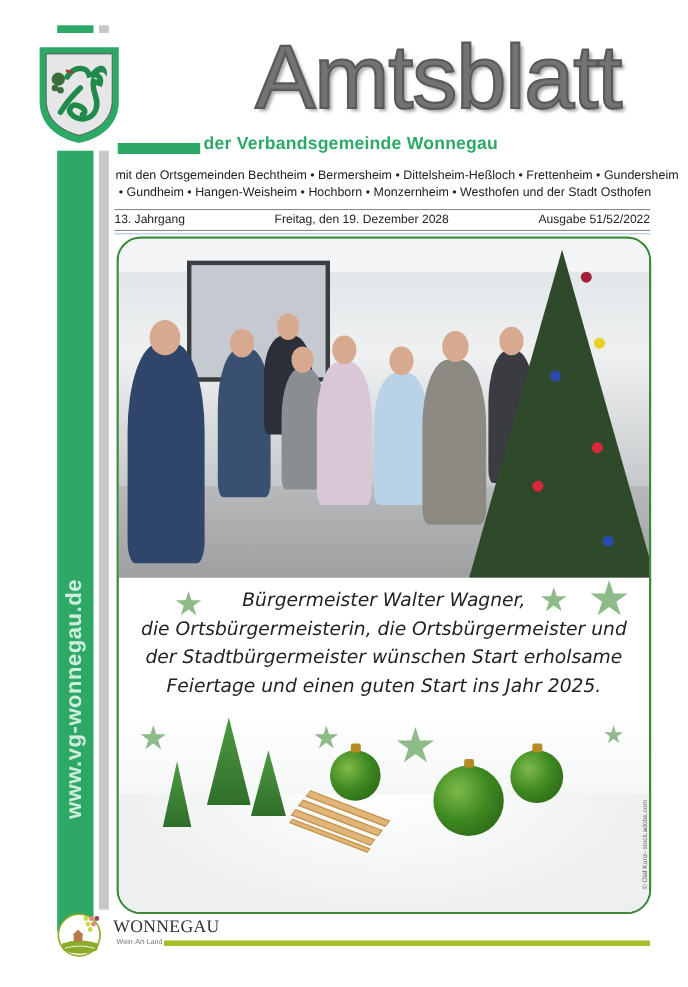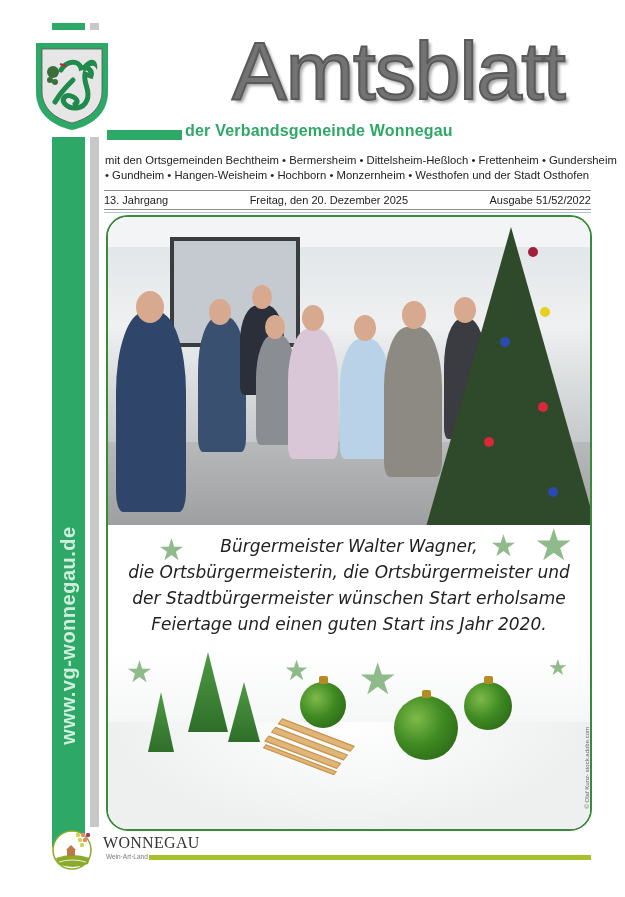--- a/index.html
+++ b/index.html
@@ -26,21 +26,21 @@
     }
 
     .sub-bar { position: absolute; left: 107px; top: 130px; width: 75px; height: 10px; background: #2ea866; }
     .subtitle {
       position: absolute; left: 185px; top: 122px; font-size: 16px; font-weight: 700;
       color: #2ea866; letter-spacing: 0.2px; white-space: nowrap;
     }
 
     .members {
       position: absolute; left: 105px; top: 153px; width: 487px;
-      font-size: 11.3px; line-height: 15px; text-align: left; color: #222; white-space: nowrap;
+      font-size: 11.3px; line-height: 15px; text-align: right; color: #222; white-space: nowrap;
     }
 
     .rule { position: absolute; left: 104px; width: 487px; height: 1px; background: #8a8a8a; }
     .rule.r1 { top: 190px; }
     .rule.r2 { top: 209px; }
     .rule.r3 { top: 212px; background: #a8c8e0; }
 
     .meta-row {
       position: absolute; left: 104px; top: 194px; width: 487px; height: 14px;
       display: flex; justify-content: space-between; font-size: 11px; color: #222;
@@ -134,21 +134,21 @@
 <div class="subtitle">der Verbandsgemeinde Wonnegau</div>
 
 <div class="members">
   <div>mit den Ortsgemeinden Bechtheim • Bermersheim • Dittelsheim-Heßloch • Frettenheim • Gundersheim</div>
   <div>• Gundheim • Hangen-Weisheim • Hochborn • Monzernheim • Westhofen und der Stadt Osthofen</div>
 </div>
 
 <div class="rule r1"></div>
 <div class="meta-row">
   <span>13. Jahrgang</span>
-  <span>Freitag, den 20. Dezember 2025</span>
+  <span>Freitag, den 19. Dezember 2028</span>
   <span>Ausgabe 51/52/2022</span>
 </div>
 <div class="rule r2"></div>
 <div class="rule r3"></div>
 
 <div class="url-vert">
   <span>www.vg-wonnegau.de</span>
 </div>
 
 <div class="frame">
@@ -188,21 +188,21 @@
   <span class="star" style="left:426px;top:306px;font-size:44px;">★</span>
   <span class="star" style="left:18px;top:440px;font-size:30px;">★</span>
   <span class="star" style="left:176px;top:440px;font-size:28px;">★</span>
   <span class="star" style="left:250px;top:440px;font-size:44px;">★</span>
   <span class="star" style="left:440px;top:440px;font-size:22px;">★</span>
 
   <div class="greeting">
     <div>Bürgermeister Walter Wagner,</div>
     <div>die Ortsbürgermeisterin, die Ortsbürgermeister und</div>
     <div>der Stadtbürgermeister wünschen Start erholsame</div>
-    <div>Feiertage und einen guten Start ins Jahr 2020.</div>
+    <div>Feiertage und einen guten Start ins Jahr 2025.</div>
   </div>
 
   <div class="scene">
     <div class="snow"></div>
     <div class="mini-tree" style="left:40px;top:40px;width:26px;height:60px;"></div>
     <div class="mini-tree" style="left:80px;top:0px;width:40px;height:80px;"></div>
     <div class="mini-tree" style="left:120px;top:30px;width:32px;height:60px;"></div>
     <div class="ball" style="left:192px;top:30px;width:46px;height:46px;">
         <div class="cap"></div>
       </div>

